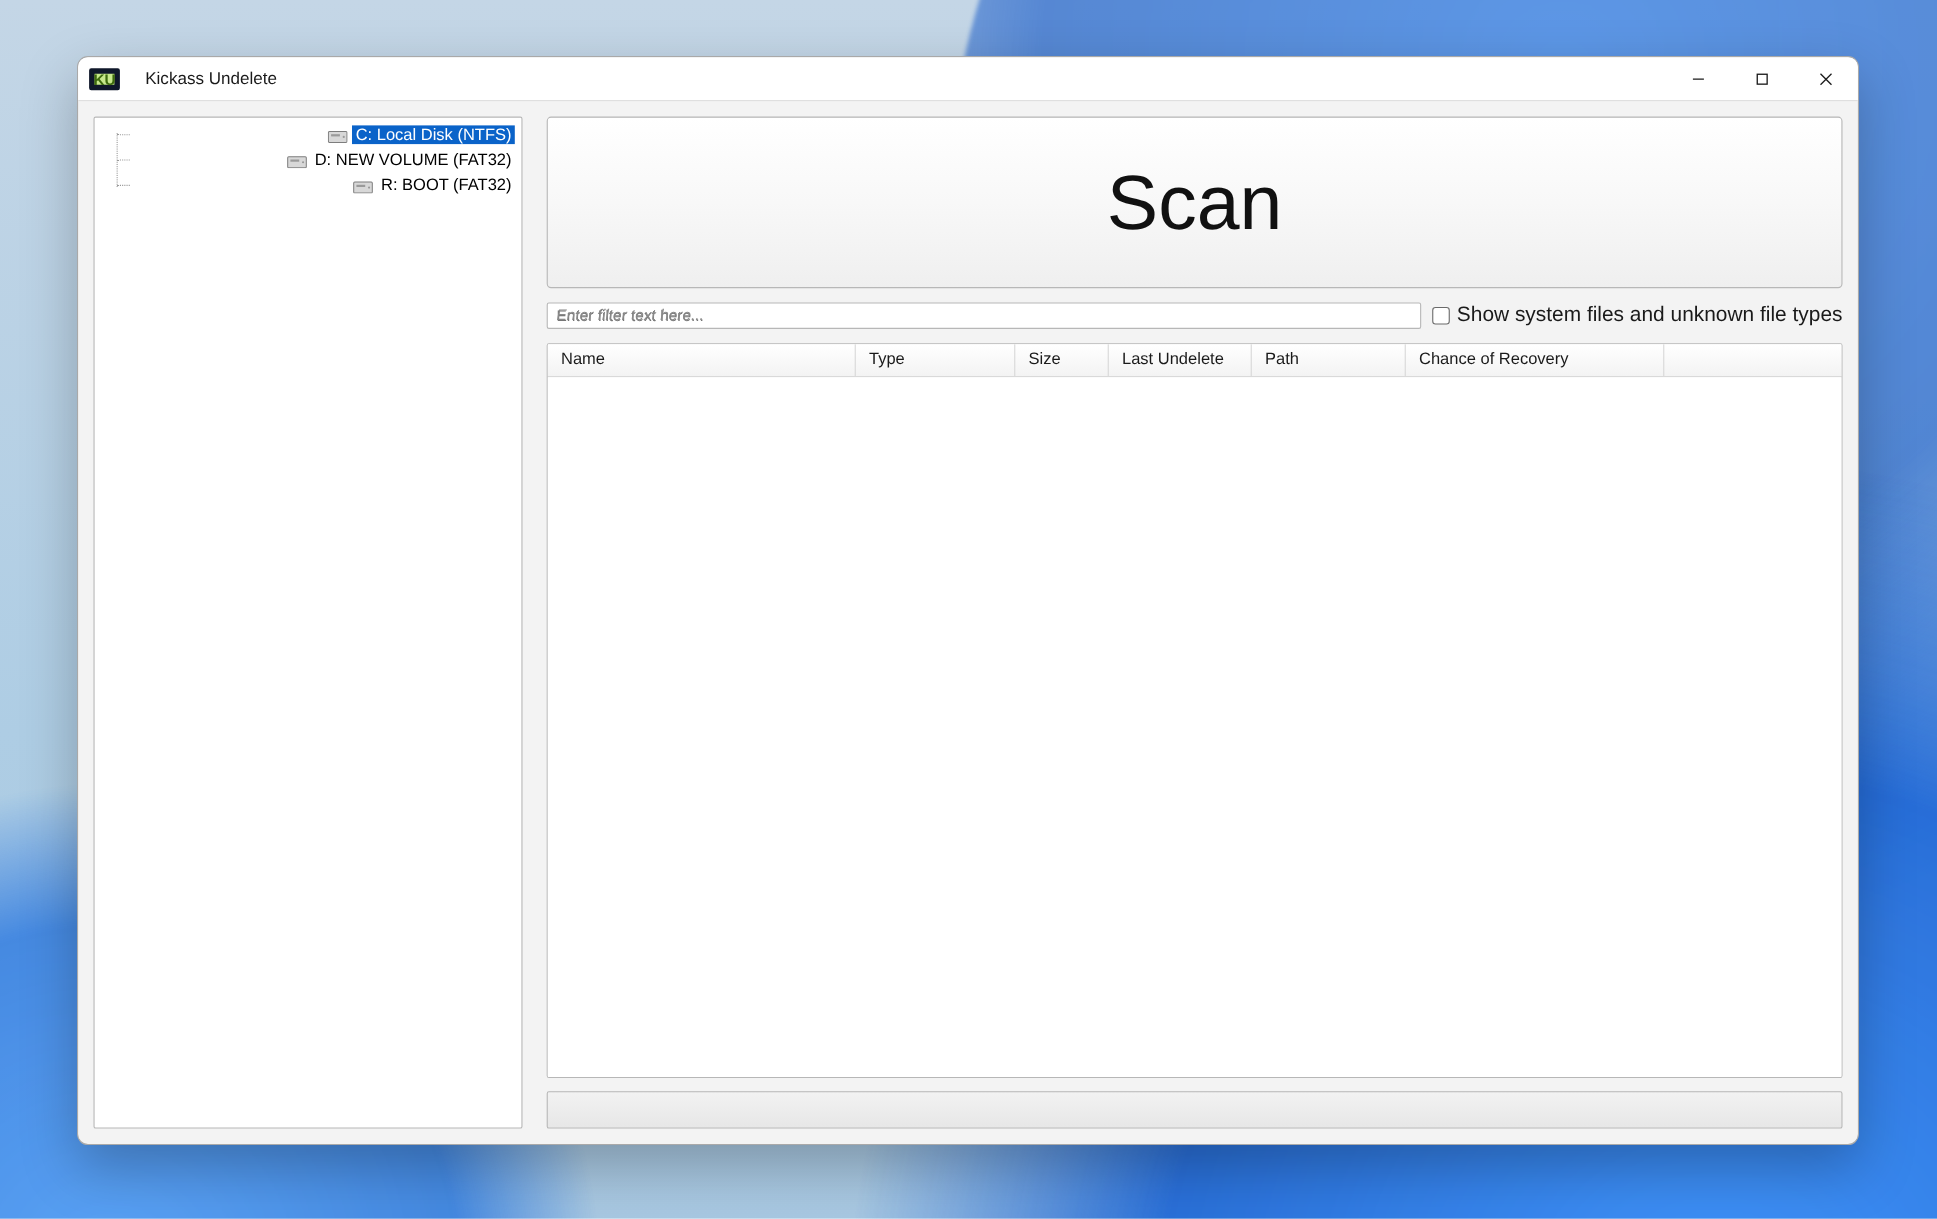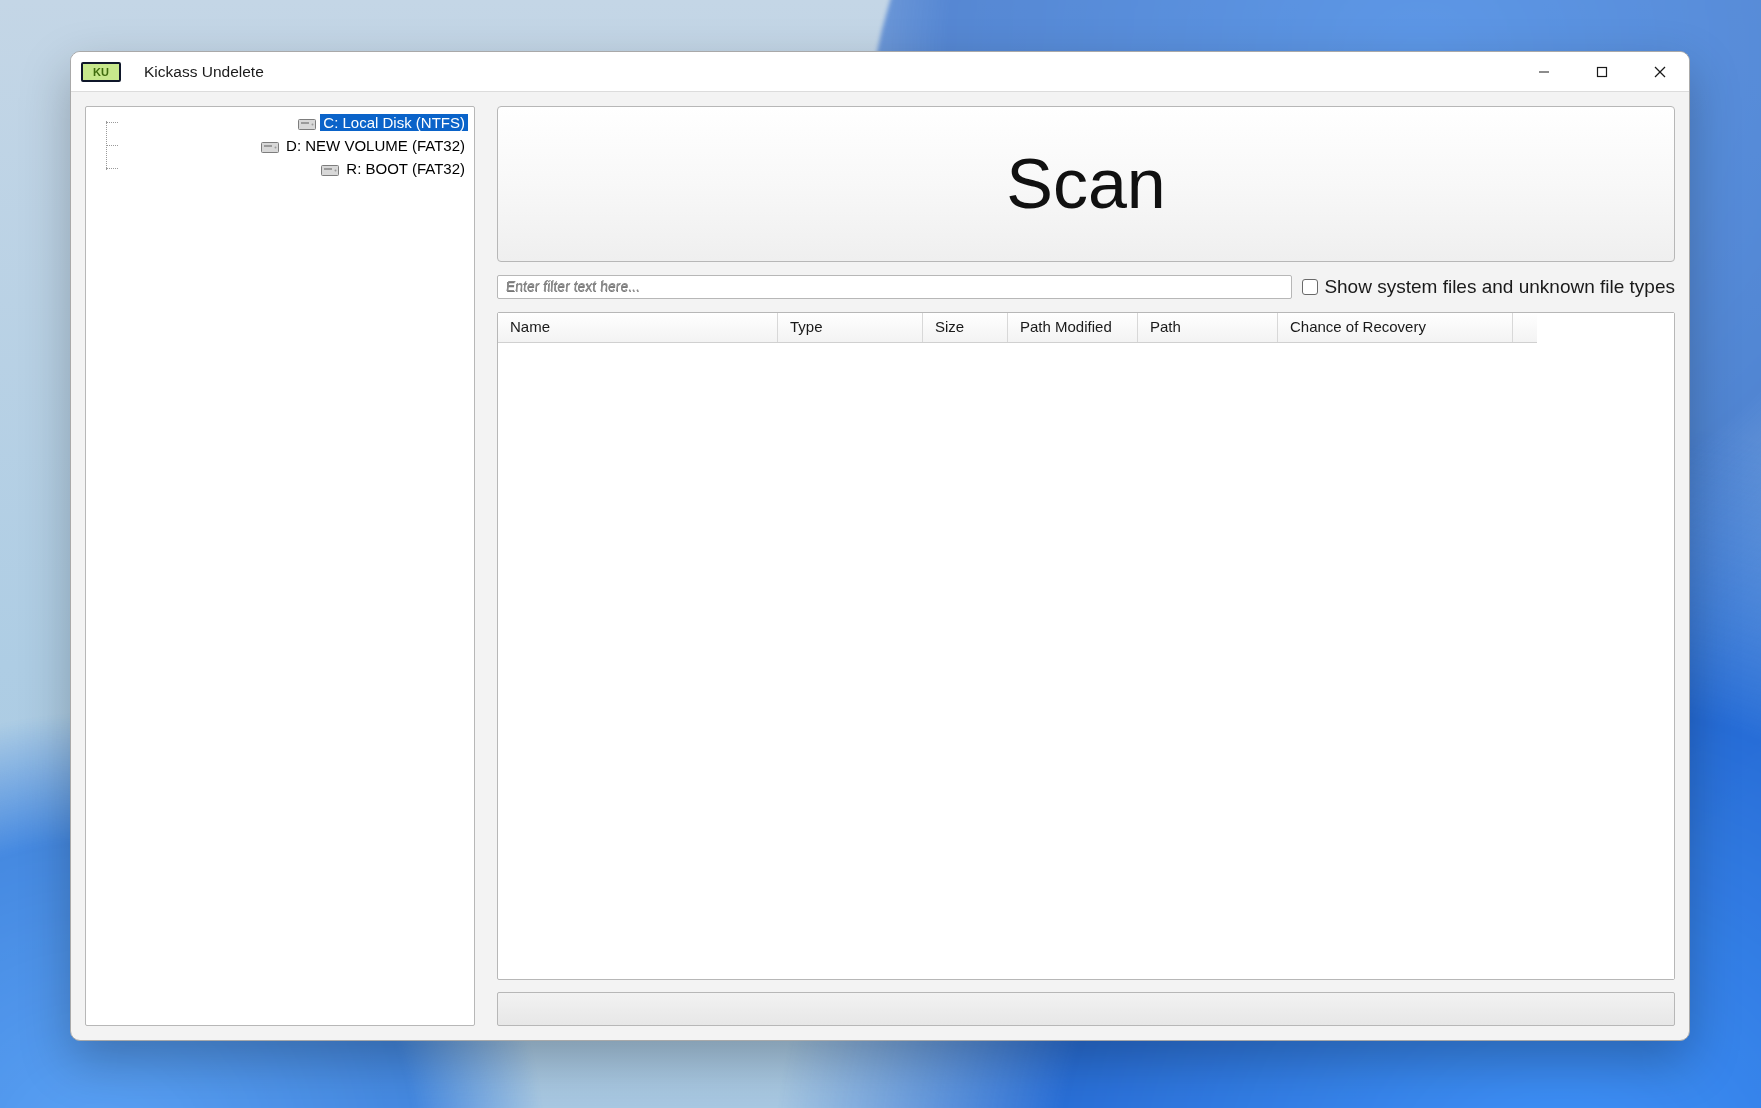--- a/index.html
+++ b/index.html
@@ -43,25 +43,25 @@
   }
   .titlebar {
     height: 40px;
     background: #ffffff;
     border-bottom: 1px solid #dcdcdc;
     display: flex;
     align-items: center;
     padding-left: 10px;
   }
   .app-icon {
-    width: 40px; height: 20px;
+    width: 28px; height: 20px;
     background: #c7e88c;
-    border: 2px solid #0f172a;
+    border: 5px solid #0f172a;
     display: flex; align-items: center; justify-content: center;
-    font-size: 11px; font-weight: 700; color: #3e6b0d;
+    font-size: 14px; font-weight: 700; color: #3e6b0d;
     margin-right: 8px;
     border-radius: 2px;
   }
   .titlebar .title { font-size: 15.5px; color: #1a1a1a; margin-left: 15px; }
   .win-controls { margin-left: auto; display: flex; height: 100%; }
   .win-btn {
     width: 58px; height: 100%;
     display: flex; align-items: center; justify-content: center;
     color: #1a1a1a;
   }
@@ -161,21 +161,21 @@
     padding:0 8px; font-size:14px; background:transparent;
   }
   .chk { display:flex; align-items:center; gap:6px; font-size:19px; color:#1a1a1a; cursor:pointer; user-select:none;}
   .chk-box { width:16px; height:16px; border:1.5px solid #6a6a6a; border-radius:3px; background:#fff; }
 
   .results {
     flex:1;
     background:#ffffff;
     border:1px solid #b7b7b7;
     border-radius:2px;
-    display:flex; 
+    display:flex; flex-direction:column;
     min-height:0;
   }
   .cols {
     display:flex;
     height:30px;
     border-bottom:1px solid #d0d0d0;
     background: linear-gradient(180deg,#ffffff,#f3f3f3);
     font-size:15px;
     color:#1a1a1a;
   }
@@ -274,21 +274,21 @@
             <span class="chk-box"></span>
             <span>Show system files and unknown file types</span>
           </label>
         </div>
 
         <div class="results">
           <div class="cols" id="cols-row">
               <div class="col" style="width: 280px;">Name</div>
               <div class="col" style="width: 145px;">Type</div>
               <div class="col" style="width: 85px;">Size</div>
-              <div class="col" style="width: 130px;">Path Modified</div>
+              <div class="col" style="width: 130px;">Last Undelete</div>
               <div class="col" style="width: 140px;">Path</div>
               <div class="col" style="width: 235px;">Chance of Recovery</div>
               <div class="col" style="flex: 1 1 0%;"></div>
             </div>
           <div class="results-body"></div>
         </div>
 
         <div class="status-bar">
           <span></span>
         </div>

